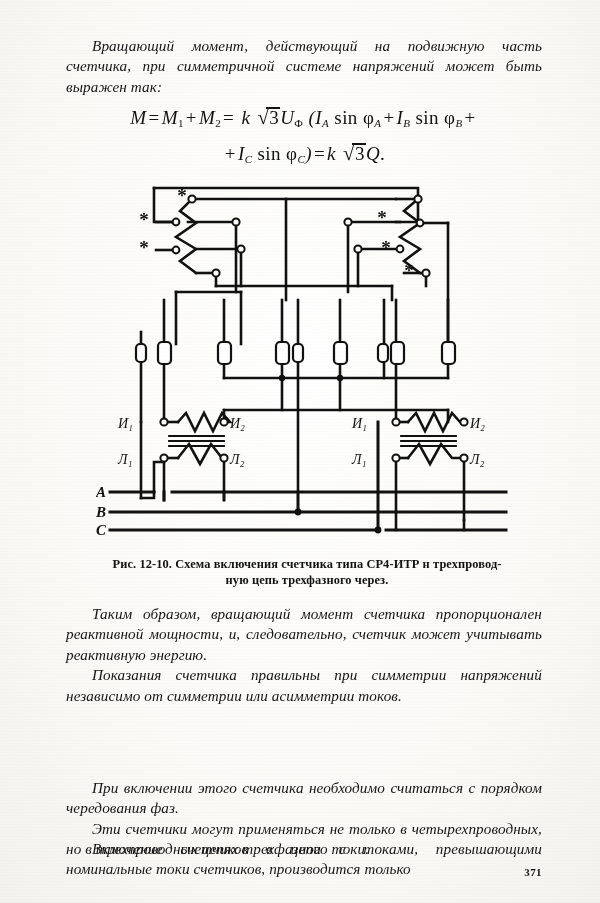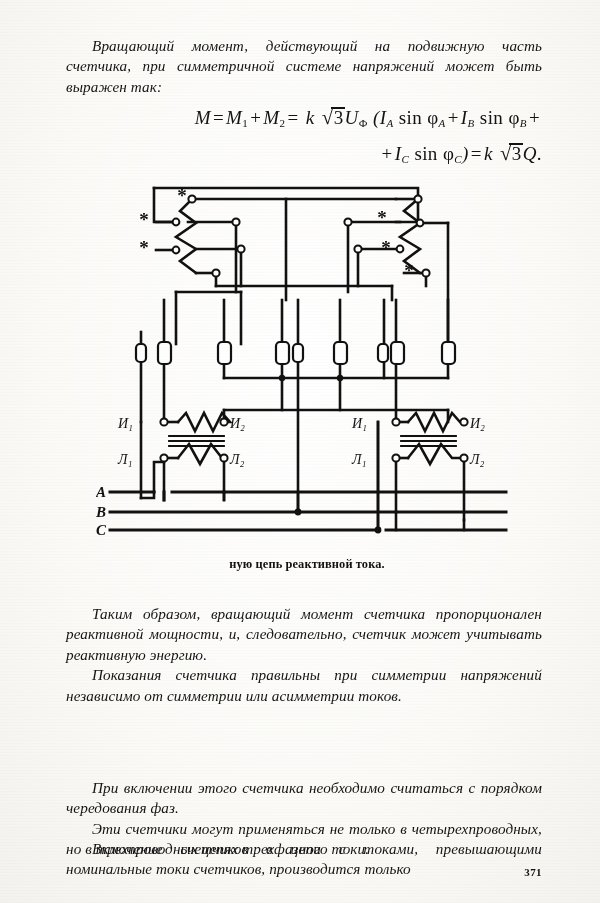--- a/index.html
+++ b/index.html
@@ -23,21 +23,21 @@
     font-size:15.2px;
     line-height:20.4px;
     letter-spacing:.1px;
     color:#141414;
   }
   .tb p{margin:0;text-indent:26px;text-align:justify;font-style:italic;}
 
   
   .formula{
     position:absolute;left:66px;right:58px;top:105px;
-    text-align:right;
+    text-align:center;
     font-family:"Liberation Serif",serif;
     color:#131313;
   }
   .frow{font-size:19px;letter-spacing:.4px;white-space:nowrap;}
   .frow.r1{margin-bottom:11px;}
   .it{font-style:italic;}
   .sub{font-size:11px;vertical-align:-3px;font-style:italic;}
   .subn{font-size:11px;vertical-align:-3px;}
   .rad{position:relative;display:inline-block;padding:0 1px 0 2px;}
   .rad .sign{font-size:21px;font-style:italic;}
@@ -294,21 +294,22 @@
 
       <g font-family="'Liberation Serif',serif" font-size="15" font-style="italic" font-weight="bold" fill="#111">
         <text x="0" y="315">А</text>
         <text x="0" y="335">В</text>
         <text x="0" y="353">С</text>
       </g>
     </svg>
   </div>
 
   <div class="caption">
-    <div>ную цепь реактивной тока.</div>
+    <div>Рис. 12-10. Схема включения счетчика типа СР4-ИТР н трехпровод-</div>
+    <div>ную цепь трехфазного через.</div>
   </div>
 
   <div class="tb body1">
     <p>Таким образом, вращающий момент счетчика пропорционален реактивной мощности, и, следовательно, счетчик может учитывать реактивную энергию.</p>
     <p>Показания счетчика правильны при симметрии напряжений независимо от симметрии или асимметрии токов.</p>
   </div>
 
   <div class="tb body3">
     <p>При включении этого счетчика необходимо считаться с порядком чередования фаз.</p>
     <p>Эти счетчики могут применяться не только в четырехпроводных, но в трехпроводных цепях трехфазного токи.</p>

